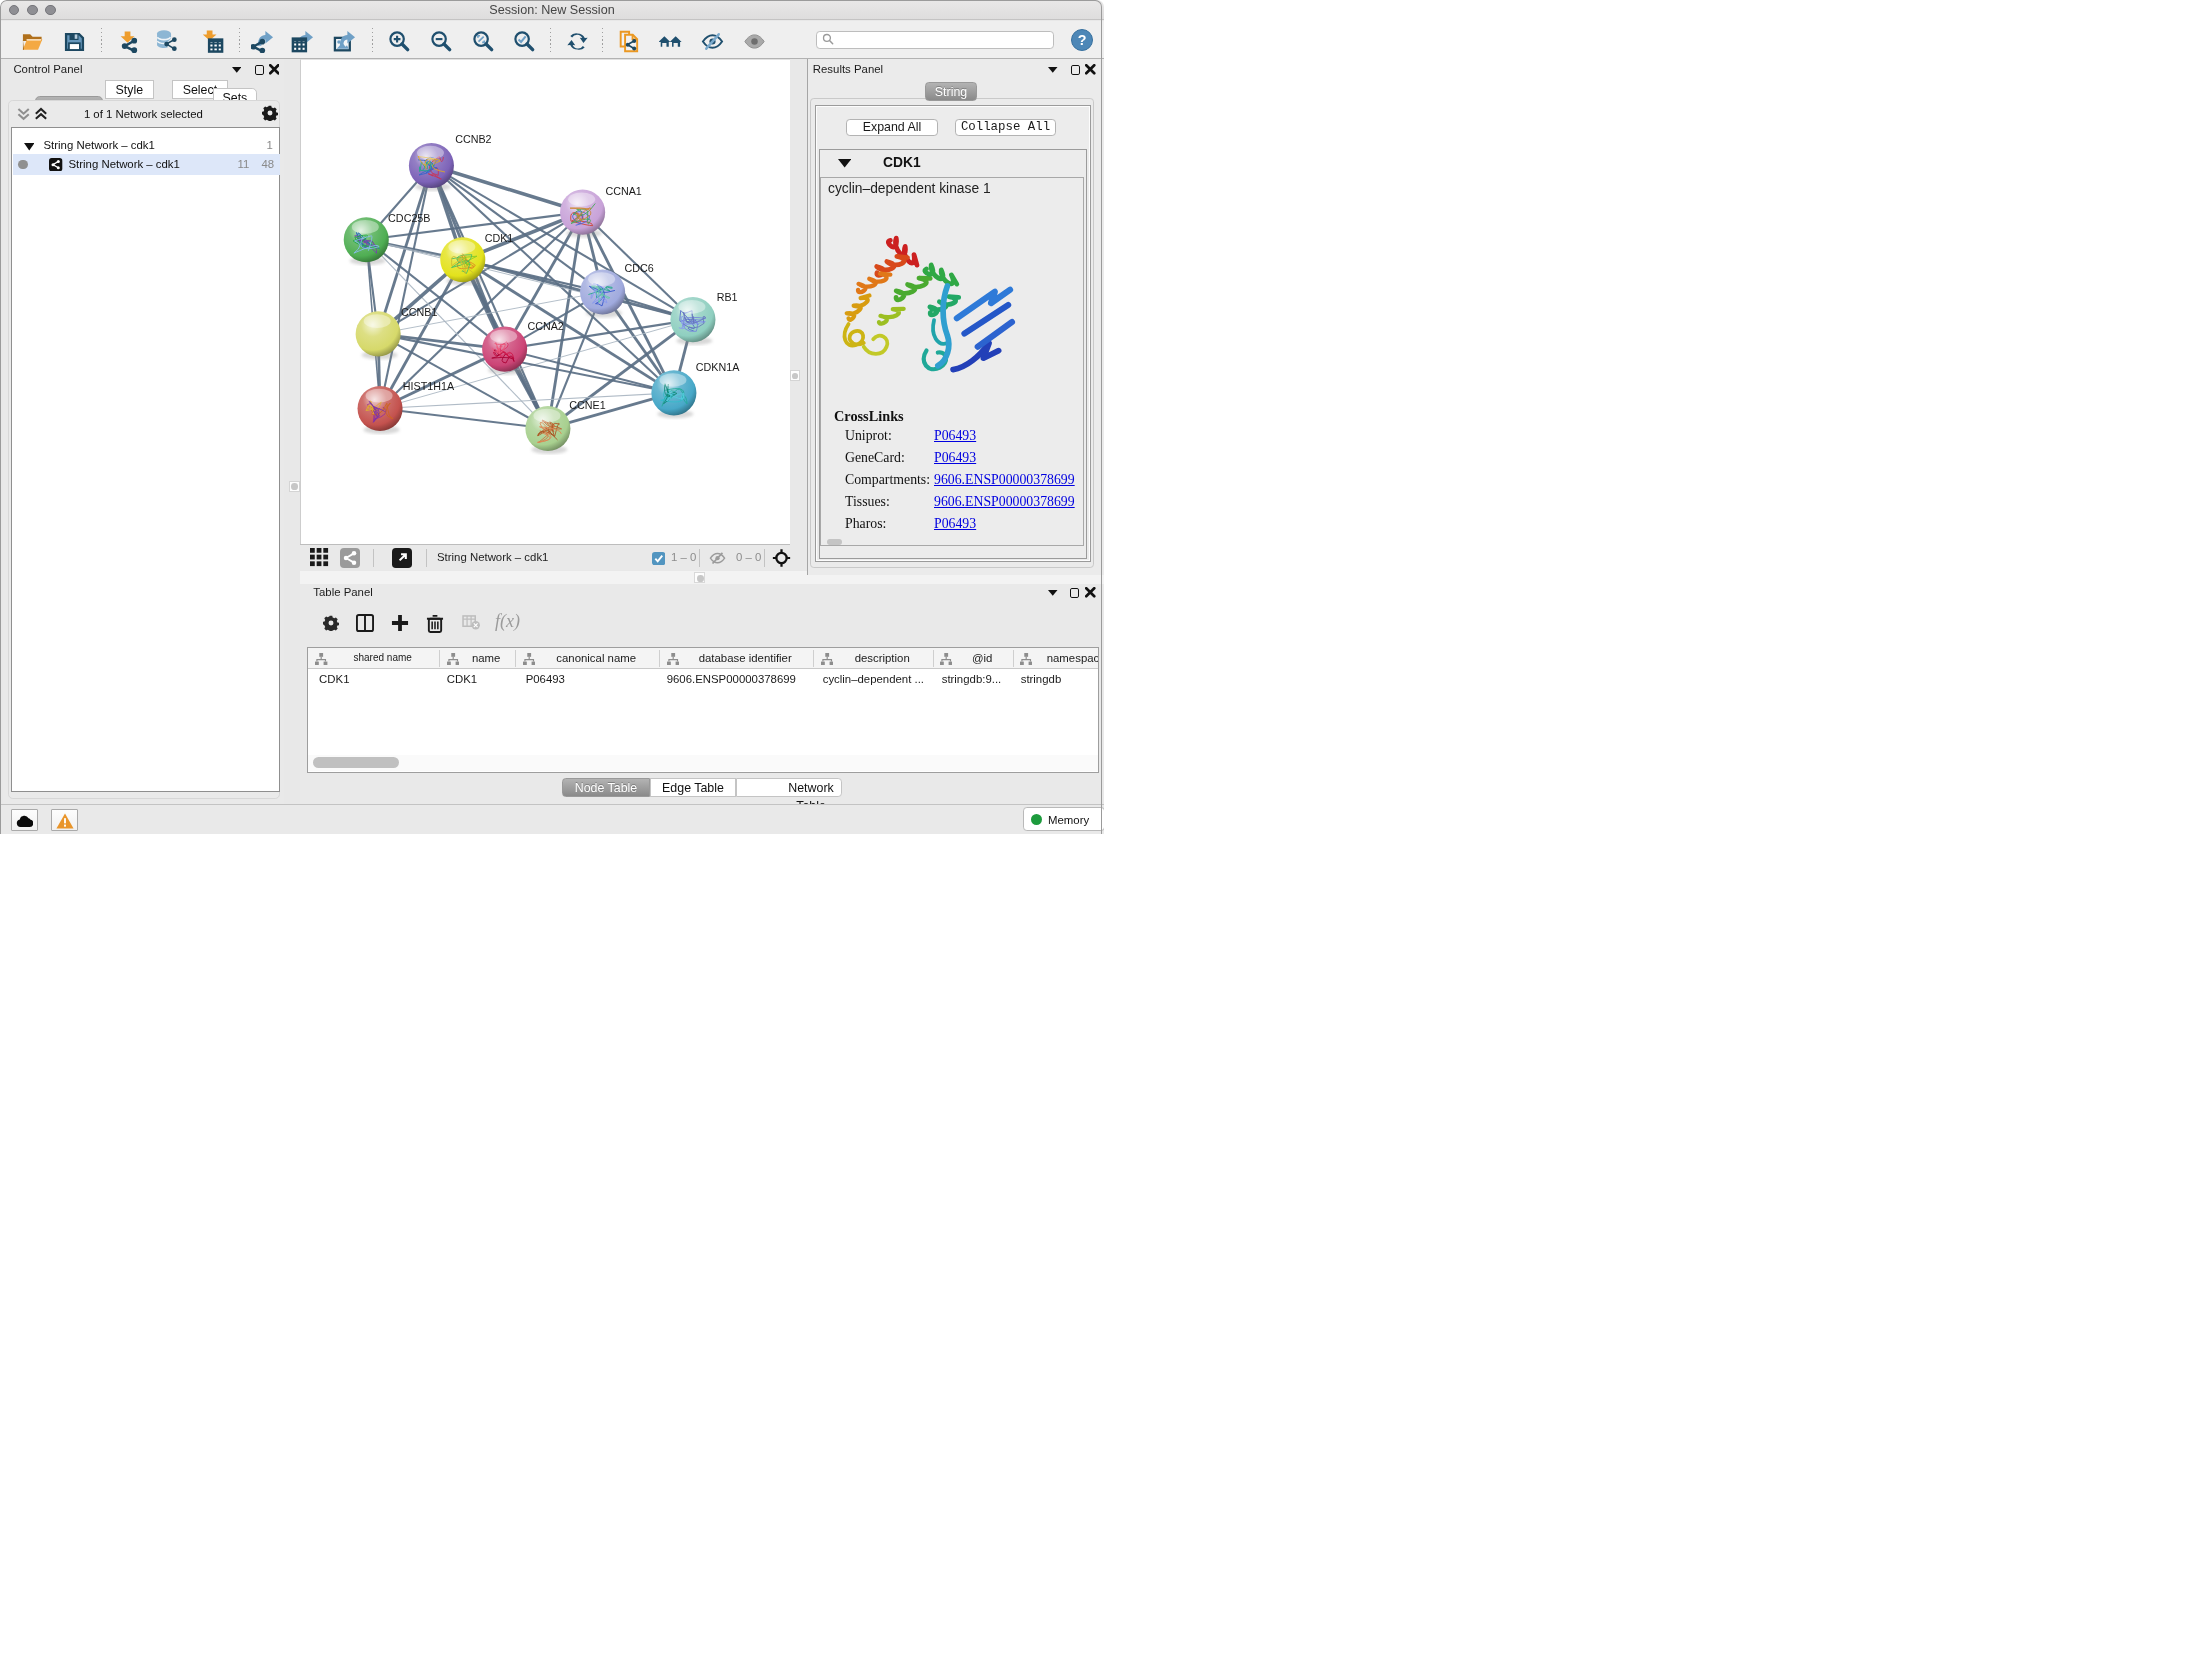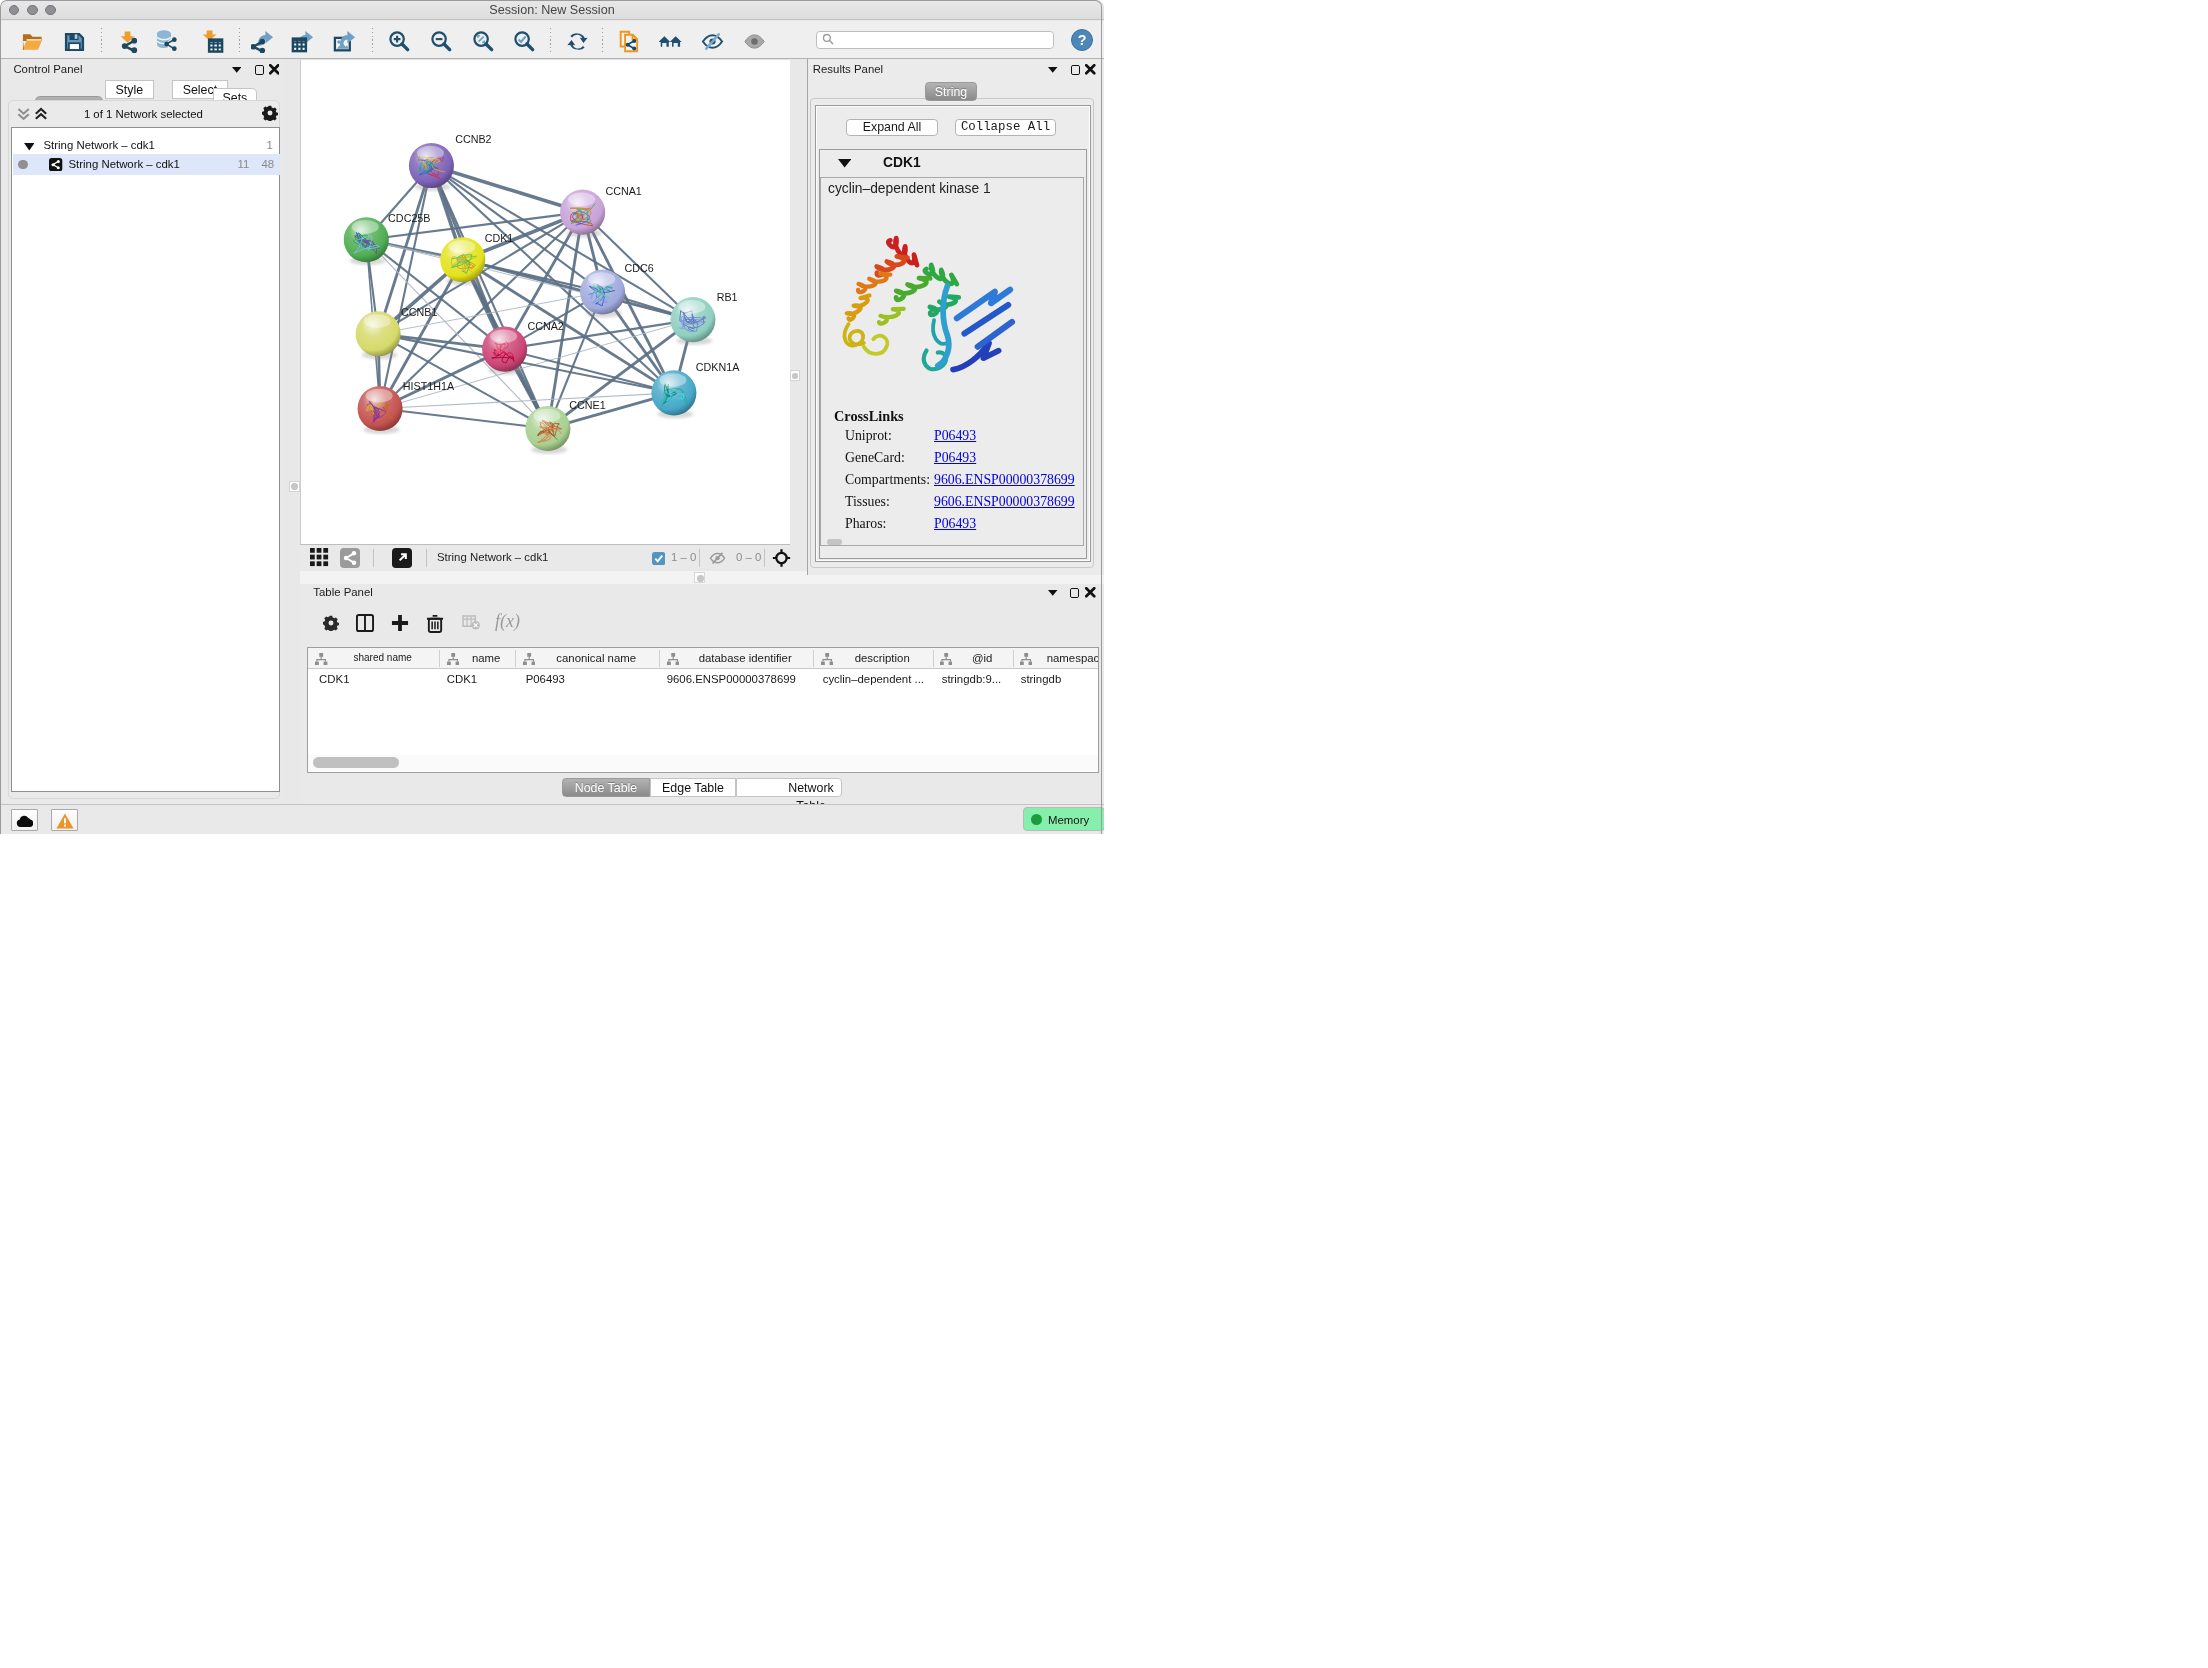--- a/index.html
+++ b/index.html
@@ -741,19 +741,19 @@
           <path fill="#0a0a0a" d="M4.7 12.6a4 4 0 0 1-.7-7.9A5 5 0 0 1 13.3 3.5a2.6 2.6 0 0 1 2.1 1.6 3.8 3.8 0 0 1-1 7.5z"></path>
         </svg>
   </div>
   <div class="abs" style="left:51px;top:3.8px;width:27px;height:22px;background:linear-gradient(#fdfdfd,#f1f1f1);border:1px solid #aaa;border-radius:1px;">
     <svg class="abs" style="left:3.8px;top:2.9px;" width="18" height="16" viewBox="0 0 19 17">
           <path fill="#e9952a" d="M9.5 0.5 18.6 16.5H0.4z"></path>
           <rect x="8.5" y="5.5" width="2" height="5.5" fill="#fff"></rect>
           <rect x="8.5" y="12.3" width="2" height="2.2" fill="#fff"></rect>
         </svg>
   </div>
-  <div class="abs" style="left:1023px;top:1.9px;width:82px;height:24px;background:#86efac;border:1px solid #b9b9b9;border-radius:3.8px;">
+  <div class="abs" style="left:1023px;top:1.9px;width:82px;height:24px;background:#ffffff;border:1px solid #b9b9b9;border-radius:3.8px;">
     <div class="abs" style="left:6.7px;top:6.2px;width:11.4px;height:11.4px;border-radius:50%;background:#1d9b3d;"></div>
     <div class="lbl" style="left:24px;top:5.7px;font-size:11.4px;color:#111;">Memory</div>
   </div>
 </div>
 </div>
 
 
 </body></html>

